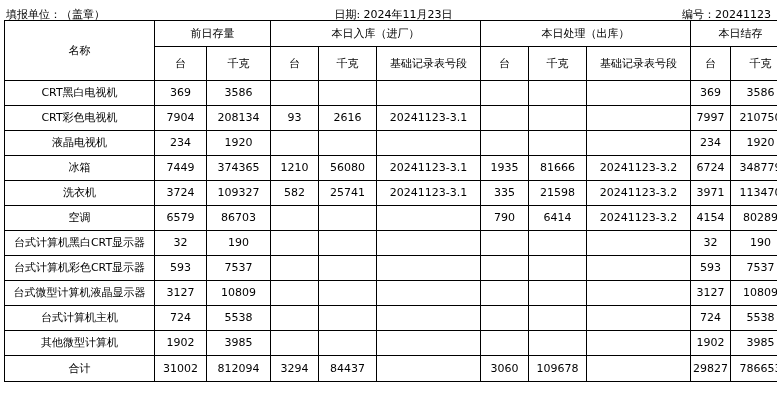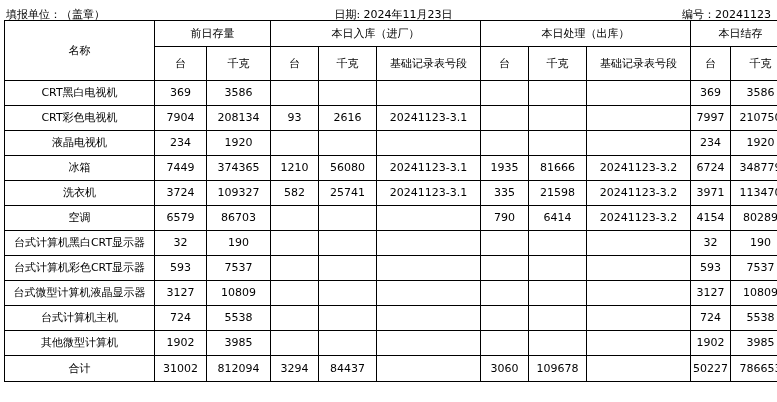--- a/index.html
+++ b/index.html
@@ -280,19 +280,19 @@
       <tr class="total-row">
         <td class="row-name">合计</td>
         <td>31002</td>
         <td>812094</td>
         <td>3294</td>
         <td>84437</td>
         <td></td>
         <td>3060</td>
         <td>109678</td>
         <td></td>
-        <td>50227</td>
+        <td>29827</td>
         <td>786653</td>
       </tr>
     </tbody>
   </table>
 
 </div>
 
 </body></html>

